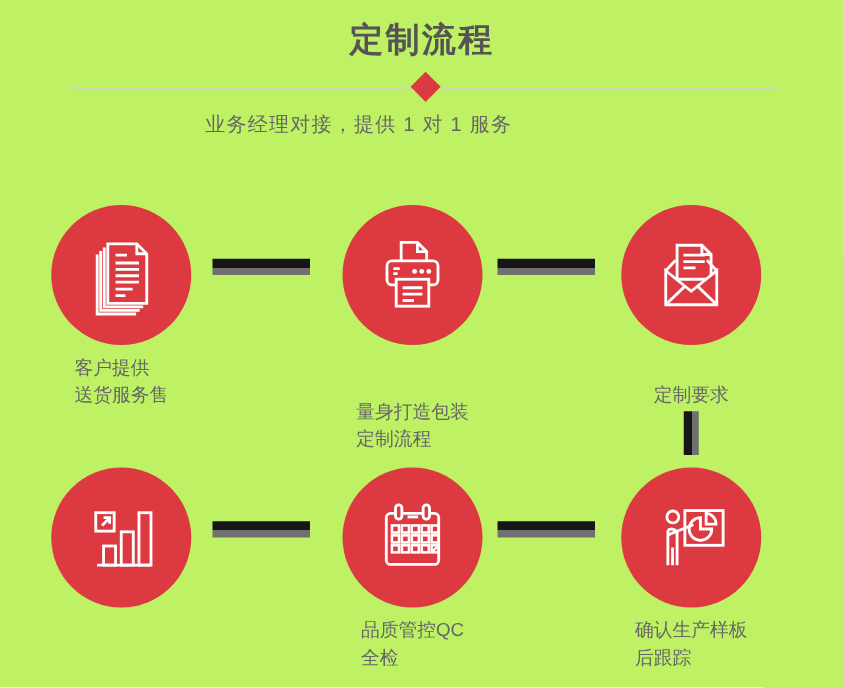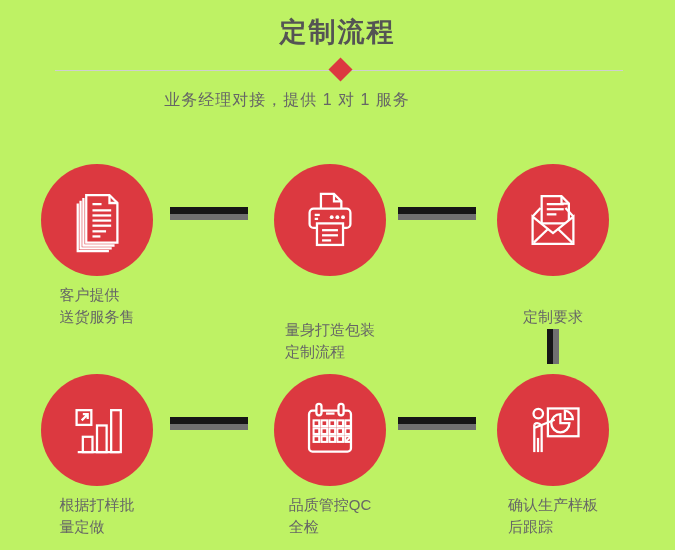--- a/index.html
+++ b/index.html
@@ -133,24 +133,20 @@
 
   <div class="circle c4">
     <svg viewBox="0 0 60 60">
       <path class="ic" d="M13 49.5 H50" stroke-width="2.5"></path>
       <rect class="ic" x="17.5" y="36" width="8.5" height="13.5"></rect>
       <rect class="ic" x="30" y="26" width="8.5" height="23.5"></rect>
       <rect class="ic" x="42.5" y="12.5" width="8.5" height="37"></rect>
       <rect class="ic" x="12" y="12.5" width="13" height="13"></rect>
       <path class="ic" d="M16.5 21.5 L21 17 M17.5 16 H21.8 V20.3"></path>
     </svg>
-  </div>
-  <div class="step-label l4">
-    <span class="inner"><span>根据打样批</span><br>
-    <span>量定做</span></span>
   </div>
 
   <div class="hbar h3"></div>
 
   <div class="circle c5">
     <svg viewBox="0 0 60 60">
       <rect class="icf" x="11.5" y="13" width="37" height="36" rx="3"></rect>
       <rect class="icf" x="18" y="7" width="4.5" height="10" rx="2.2"></rect>
       <rect class="icf" x="37.5" y="7" width="4.5" height="10" rx="2.2"></rect>
       <path class="ic" d="M26.5 15.5 H34"></path>

